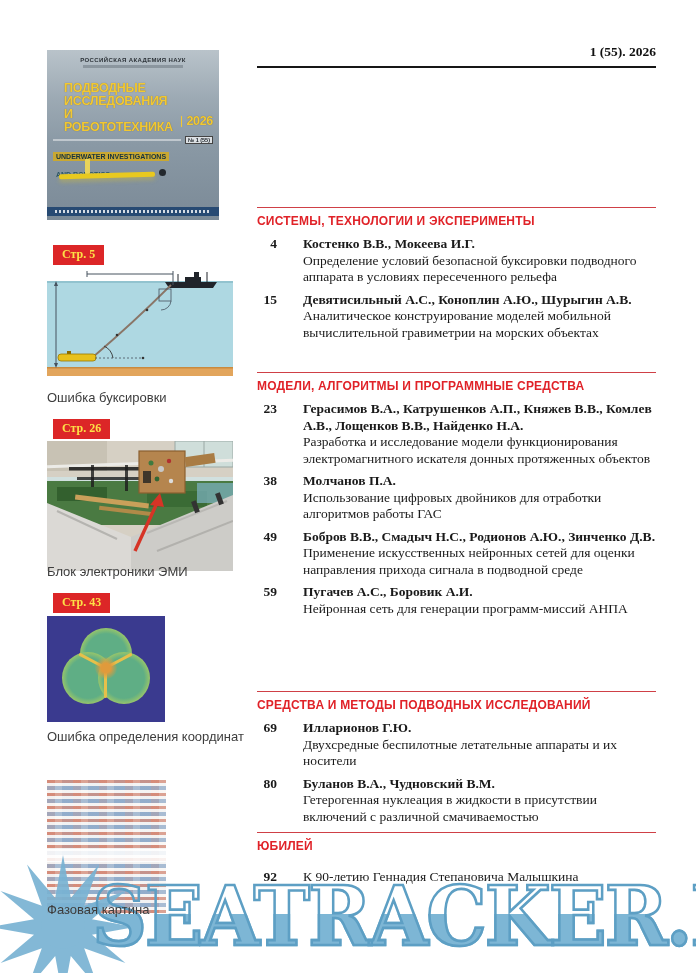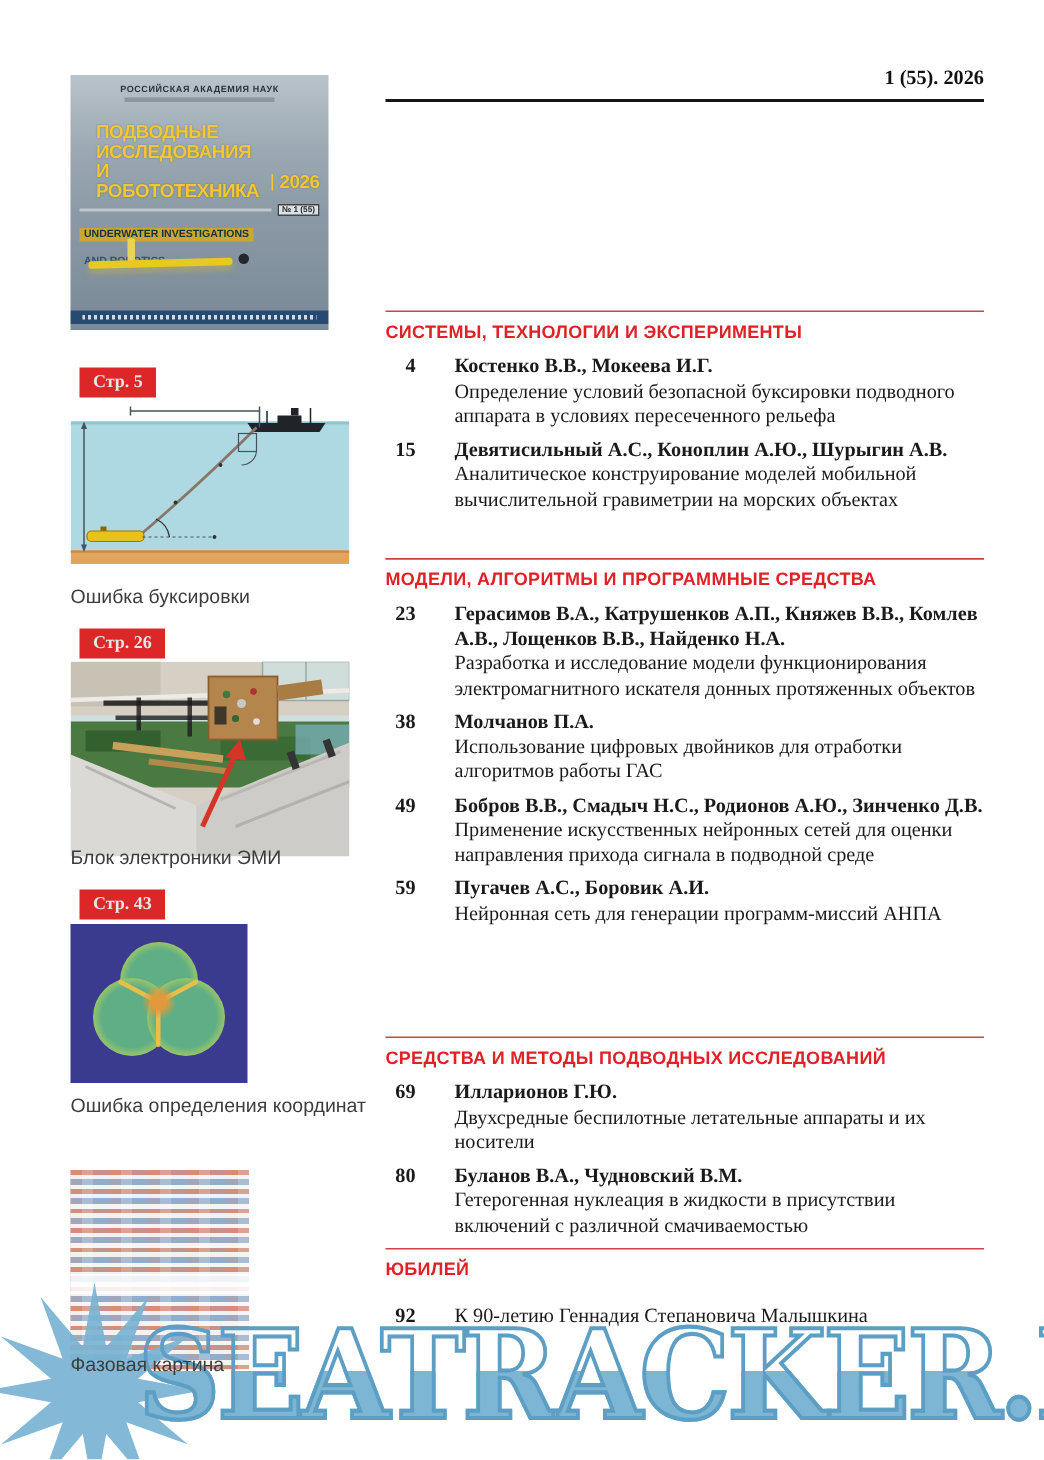--- a/index.html
+++ b/index.html
@@ -18,21 +18,21 @@
   .sec-rule{height:1px;background:#cf4046;margin:0 0 6px 0;}
   .sec-heading{font-family:"Liberation Sans", sans-serif;font-weight:bold;font-size:12px;
     color:#e02228;letter-spacing:.2px;margin:0 0 8px 0;}
   .entry{display:flex;margin-top:6px;font-size:13.5px;line-height:16.5px;}
   .entry .num{width:20px;text-align:right;font-weight:bold;flex:0 0 auto;}
   .entry .body{margin-left:26px;}
   .entry .authors{font-weight:bold;}
   .entry .title{font-weight:normal;}
   .entry.single .title{font-weight:normal;}
   
-  .pglabel{position:absolute;left:53px;background:#dc2627;color:#e5e5e5;
+  .pglabel{position:absolute;left:53px;background:#dc2627;color:#fde047;
     font-family:"Liberation Serif", serif;font-weight:bold;font-size:12px;
     padding:2px 9px 3px 9px;}
   .caption{position:absolute;left:47px;width:200px;z-index:6;
     font-family:"Liberation Sans", sans-serif;font-size:13px;color:#3d3d3d;}
   .thumb{position:absolute;left:47px;overflow:hidden;}
   
   .cover{position:absolute;left:47px;top:50px;width:172px;height:170px;overflow:hidden;
     background:linear-gradient(180deg,#b9c3ca 0%,#9daab4 28%,#8a99a5 55%,#7b8a97 100%);}
   .cover .academy{margin-top:7px;text-align:center;font-family:"Liberation Sans", sans-serif;
     font-size:6px;font-weight:bold;color:#2c3238;letter-spacing:.4px;}

